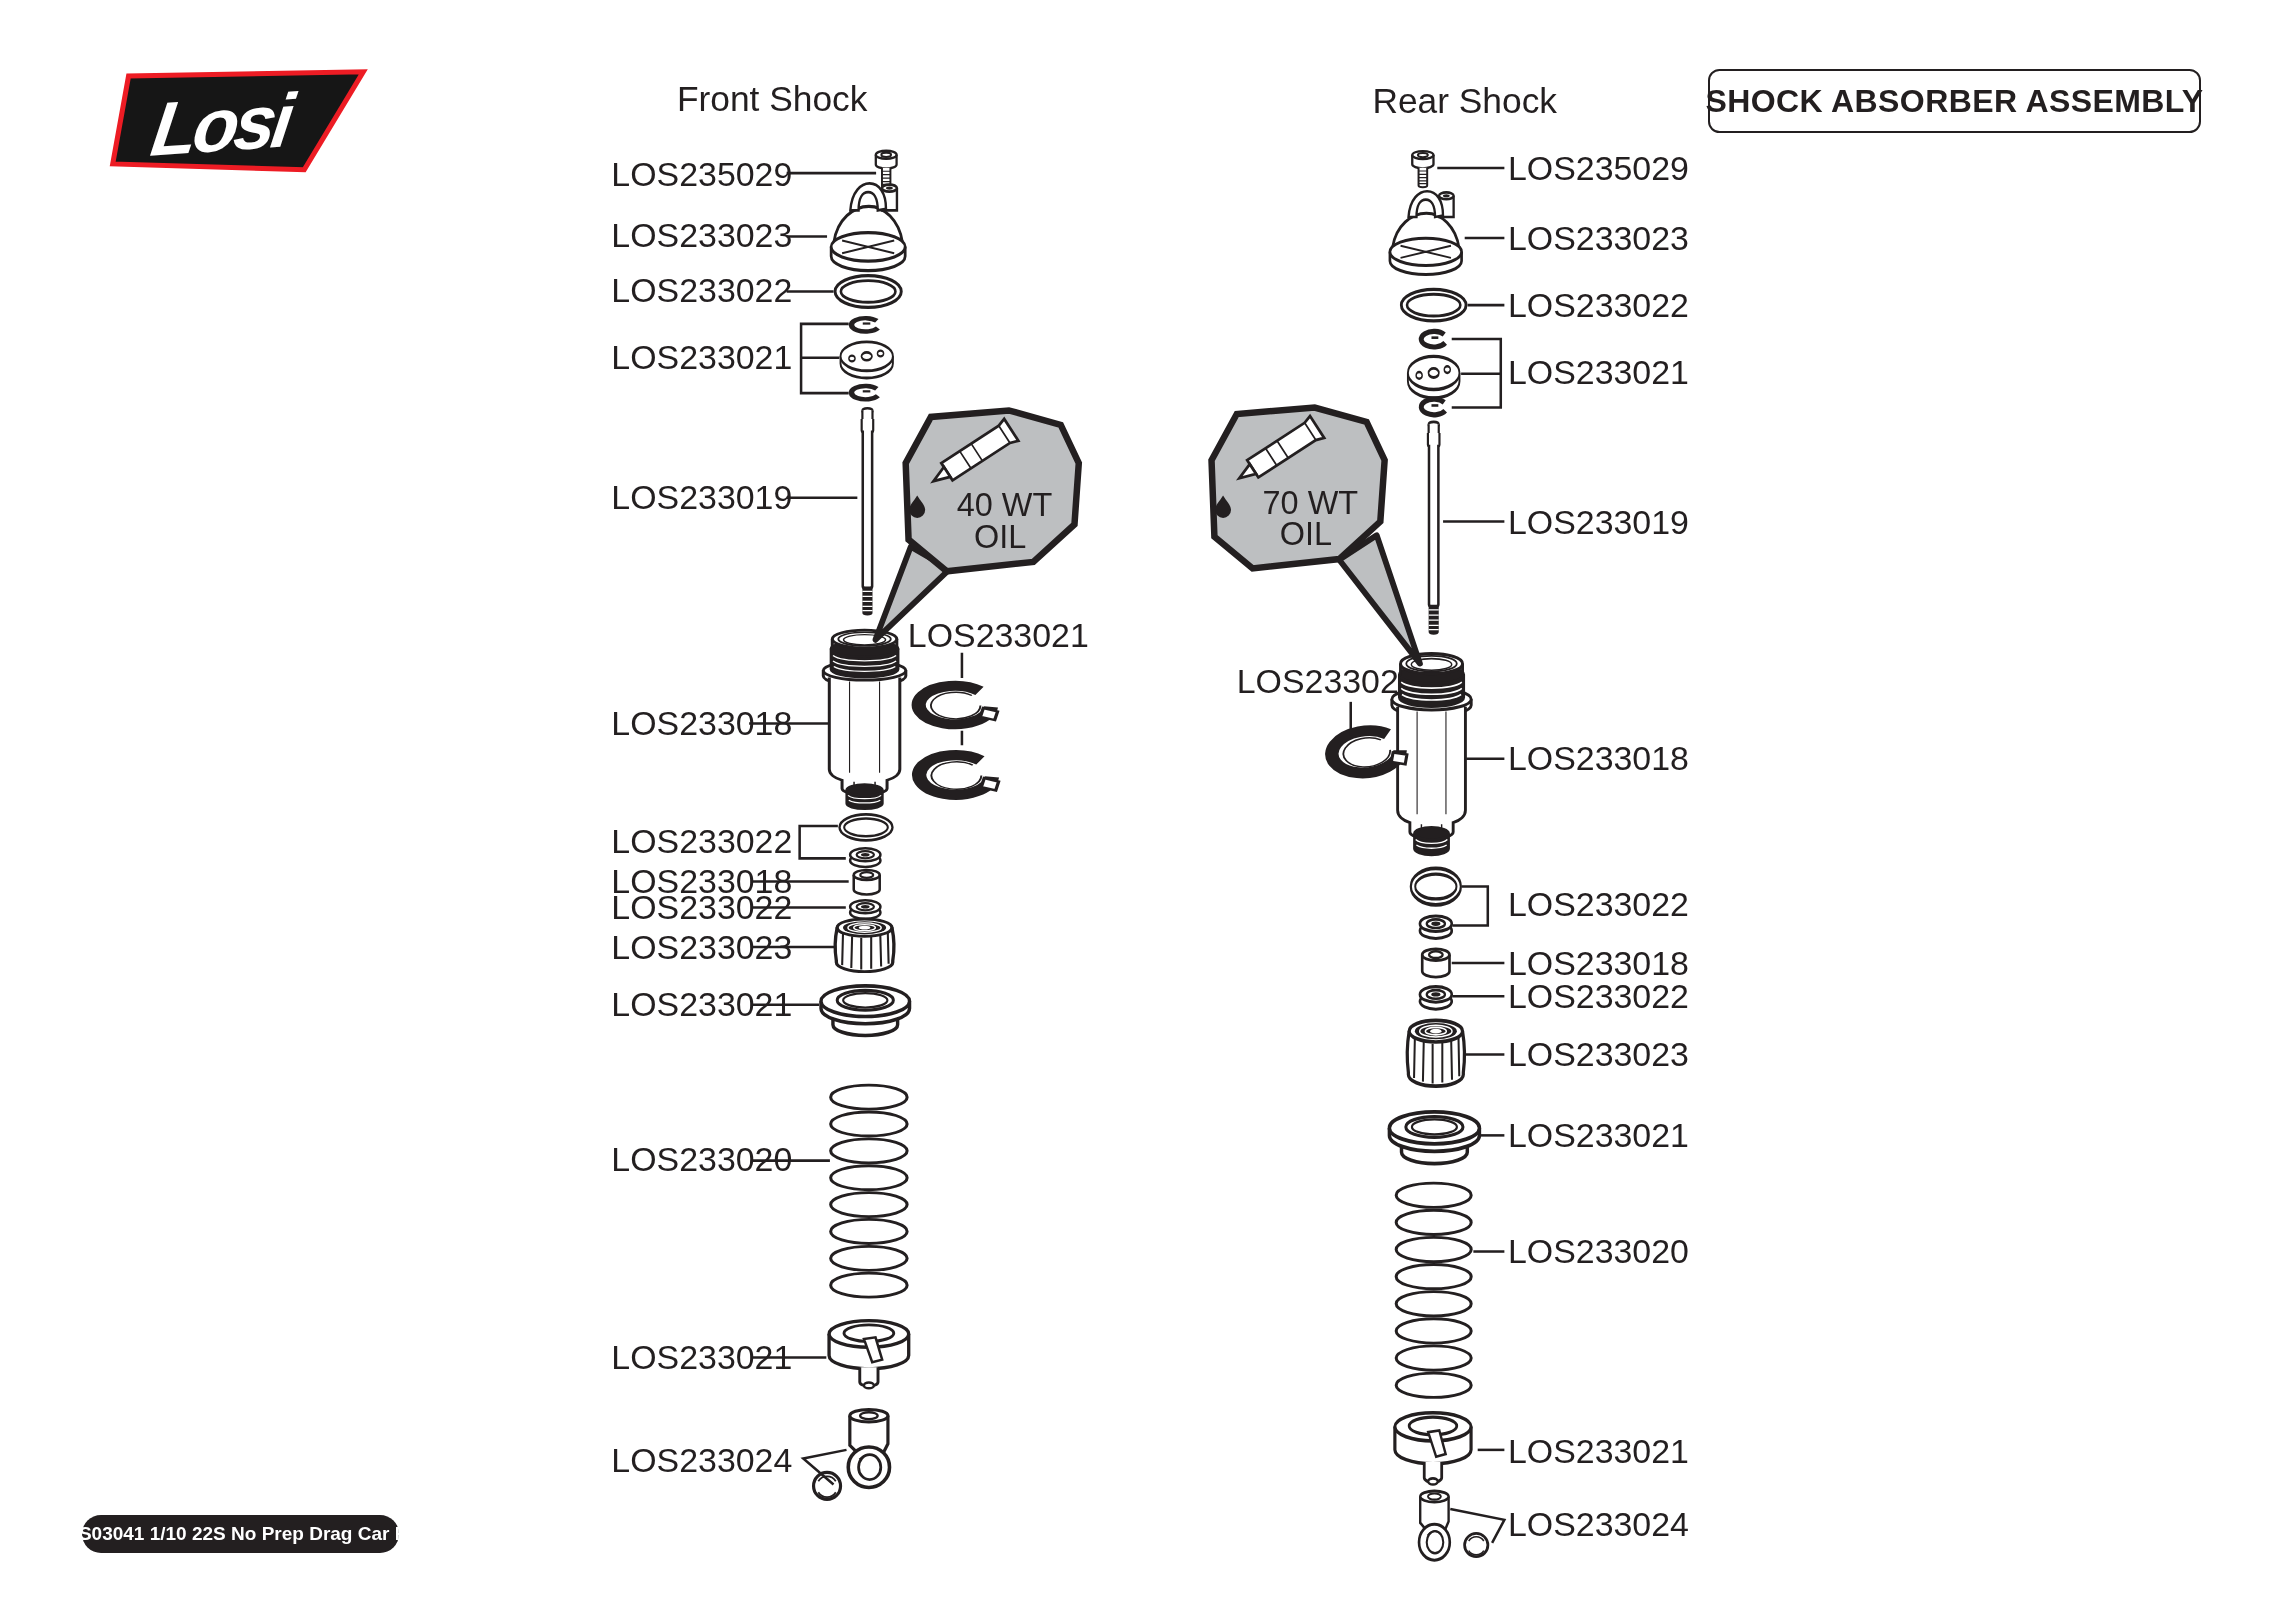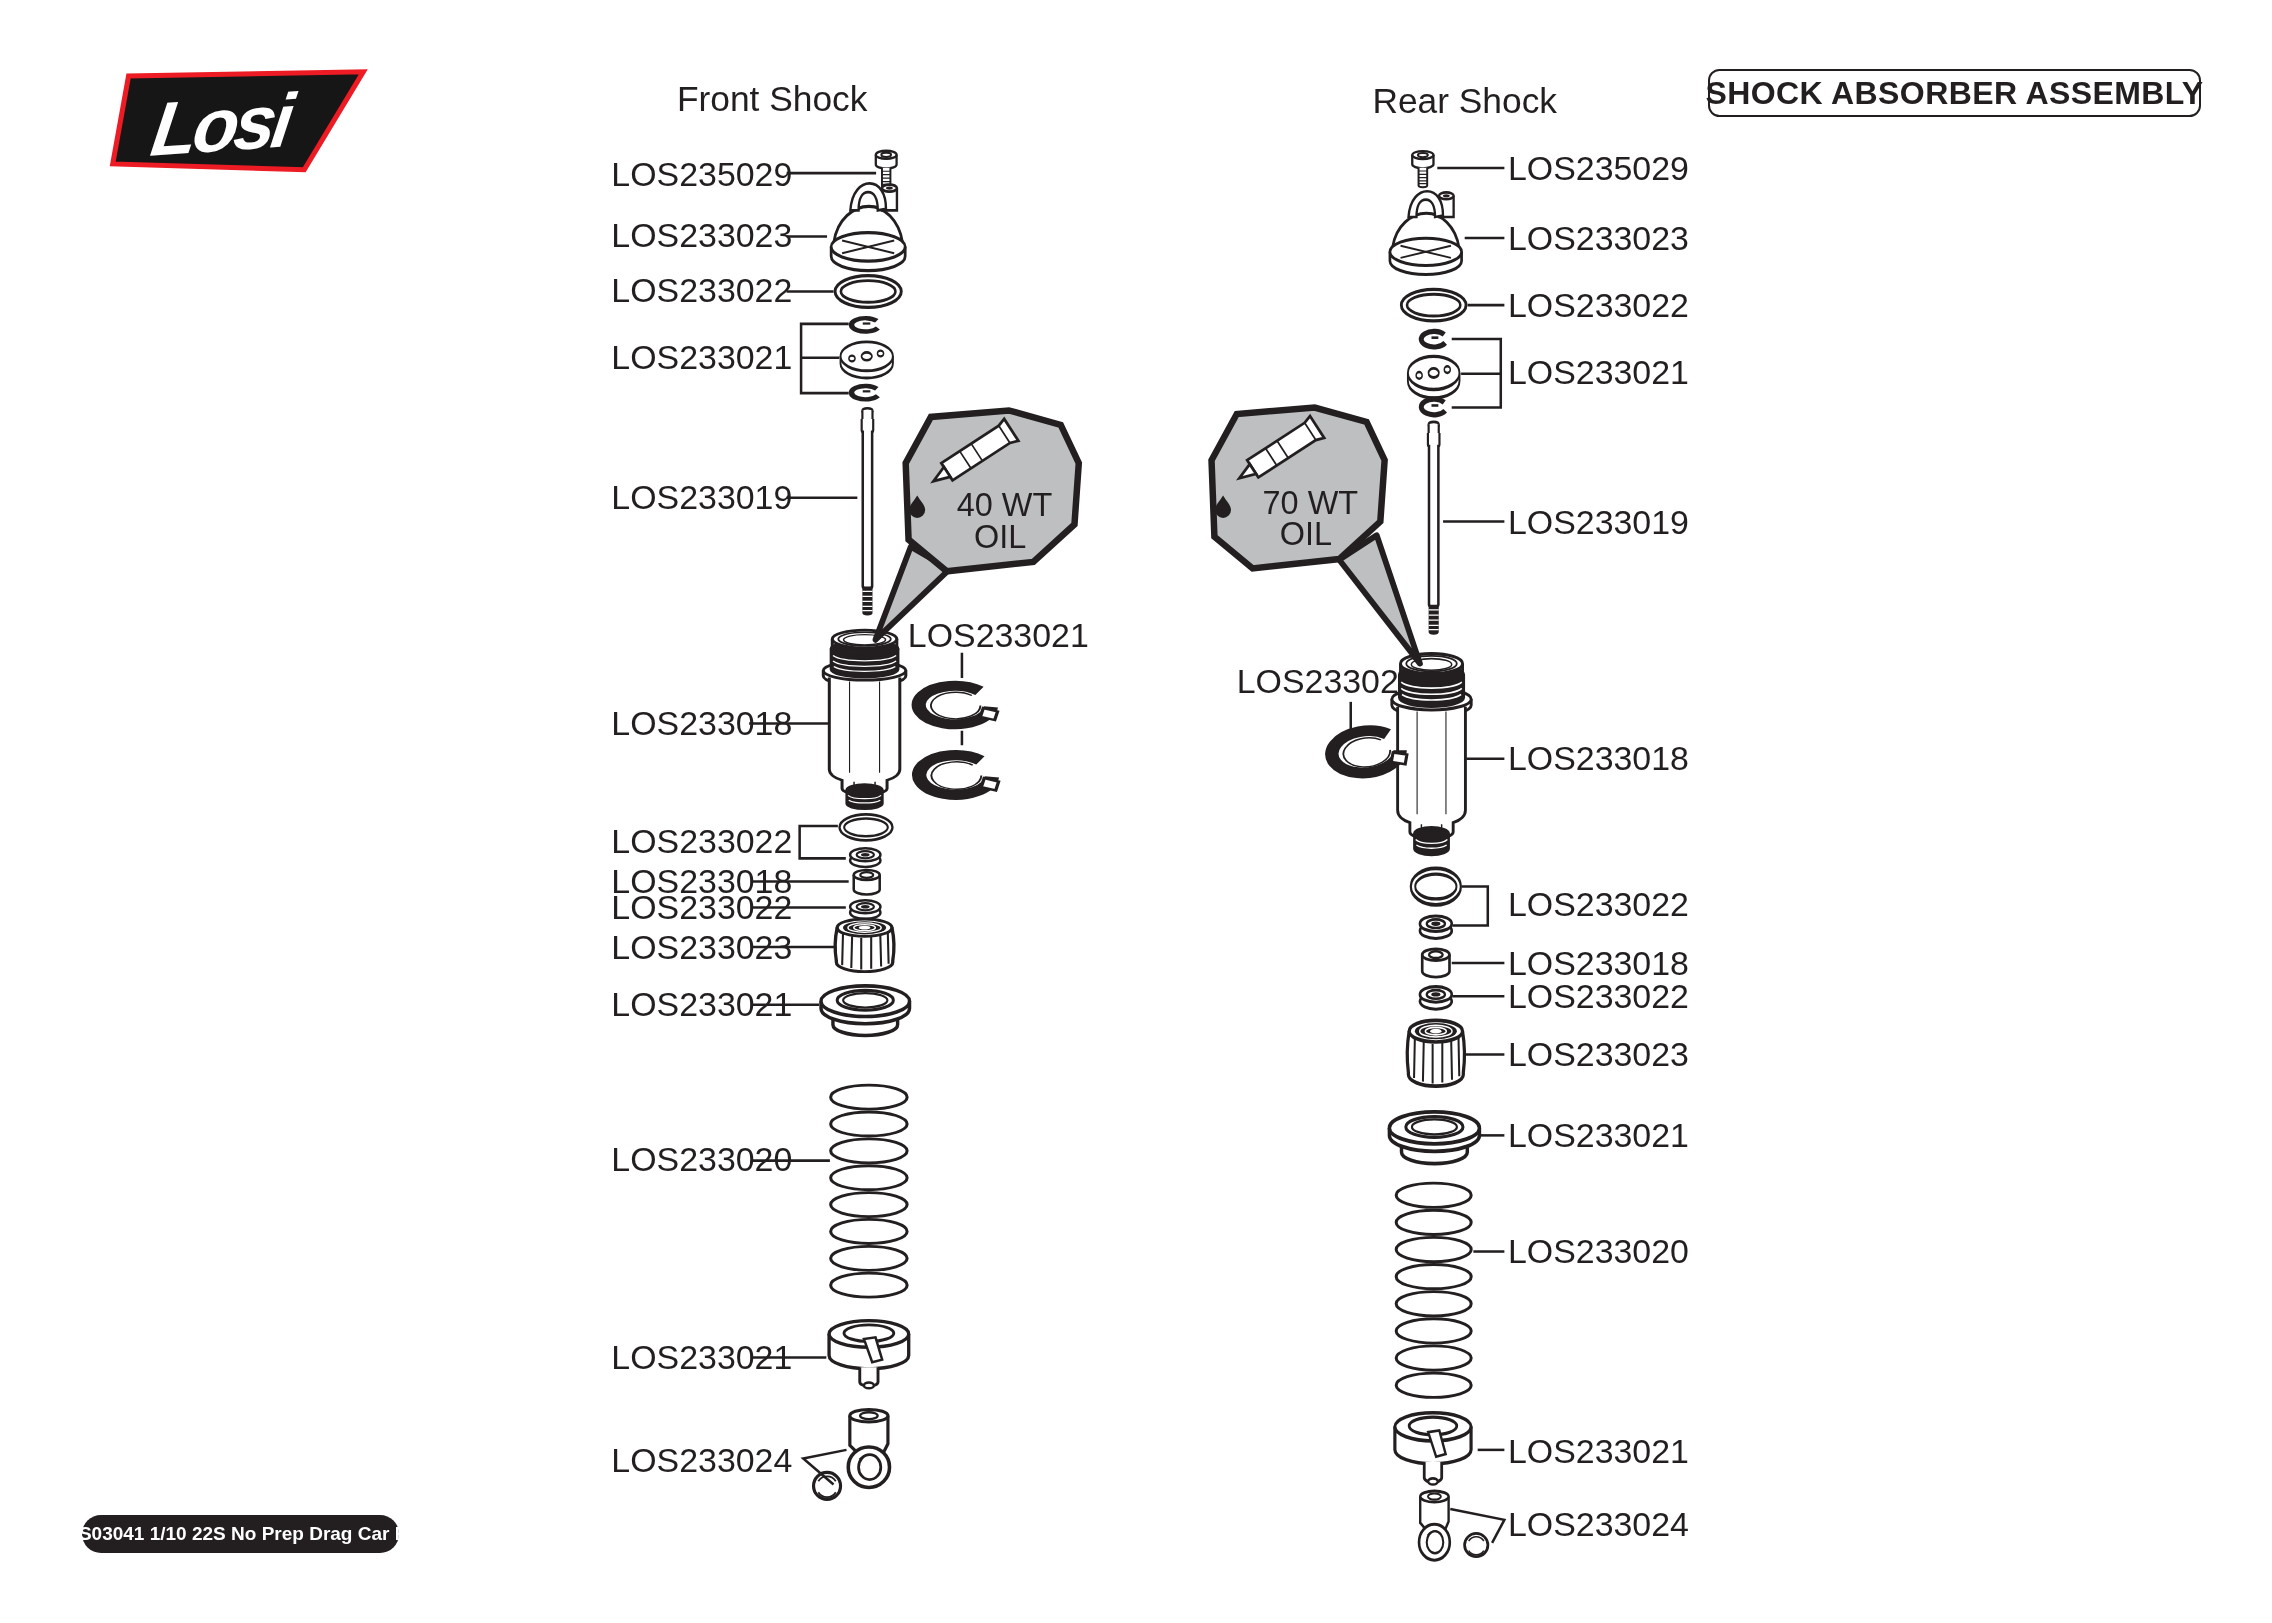--- a/index.html
+++ b/index.html
@@ -6,21 +6,21 @@
   .canvas{position:relative;width:2273px;height:1623px;background:#ffffff;
           font-family:"Liberation Sans",sans-serif;overflow:hidden;}
   .canvas > svg{position:absolute;left:0;top:0;}
   svg text{font-family:"Liberation Sans",sans-serif;}
   .part-label{font-size:47px;fill:#231f20;letter-spacing:0;}
   .sec-title{font-size:49px;fill:#231f20;}
   .oil-line{font-size:45px;fill:#231f20;}
   .leader{stroke:#231f20;stroke-width:3.5;fill:none;}
   .bracket{stroke:#231f20;stroke-width:3.5;fill:none;}
   .logo-wrap{position:absolute;left:108px;top:66px;width:260px;height:108px;}
-  .title-box{position:absolute;left:1708px;top:69px;width:493px;height:48px;
+  .title-box{position:absolute;left:1708px;top:69px;width:493px;height:64px;
              border:2.9px solid #231f20;border-radius:11.5px;background:#ffffff;
              display:flex;align-items:center;justify-content:center;box-sizing:border-box;}
   .title-box span{font-size:32px;font-weight:bold;color:#231f20;letter-spacing:0.4px;white-space:nowrap;}
   .footer-pill{position:absolute;left:82px;top:1515px;width:317px;height:38px;
                background:#231f20;border-radius:19.5px;display:flex;align-items:center;justify-content:center;}
   .footer-pill span{color:#ffffff;font-size:19px;font-weight:bold;white-space:nowrap;}
 </style>
 </head>
 <body>
 

